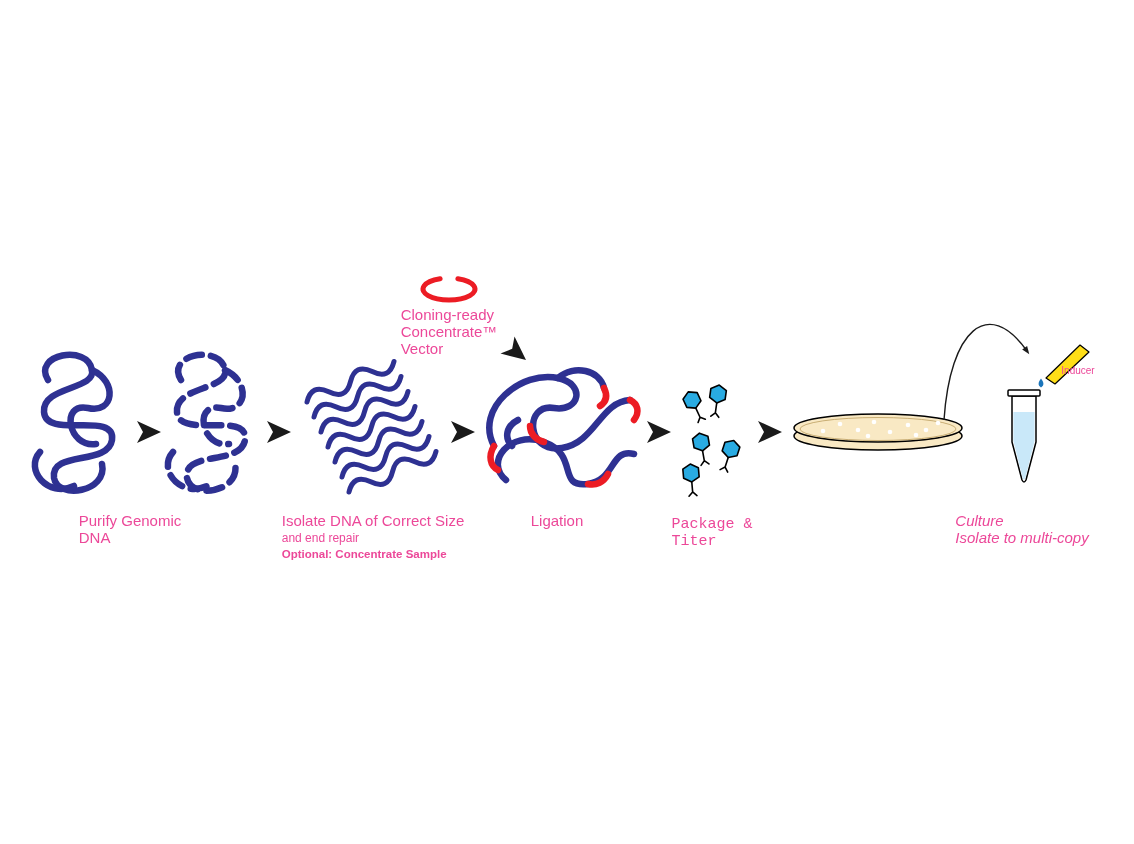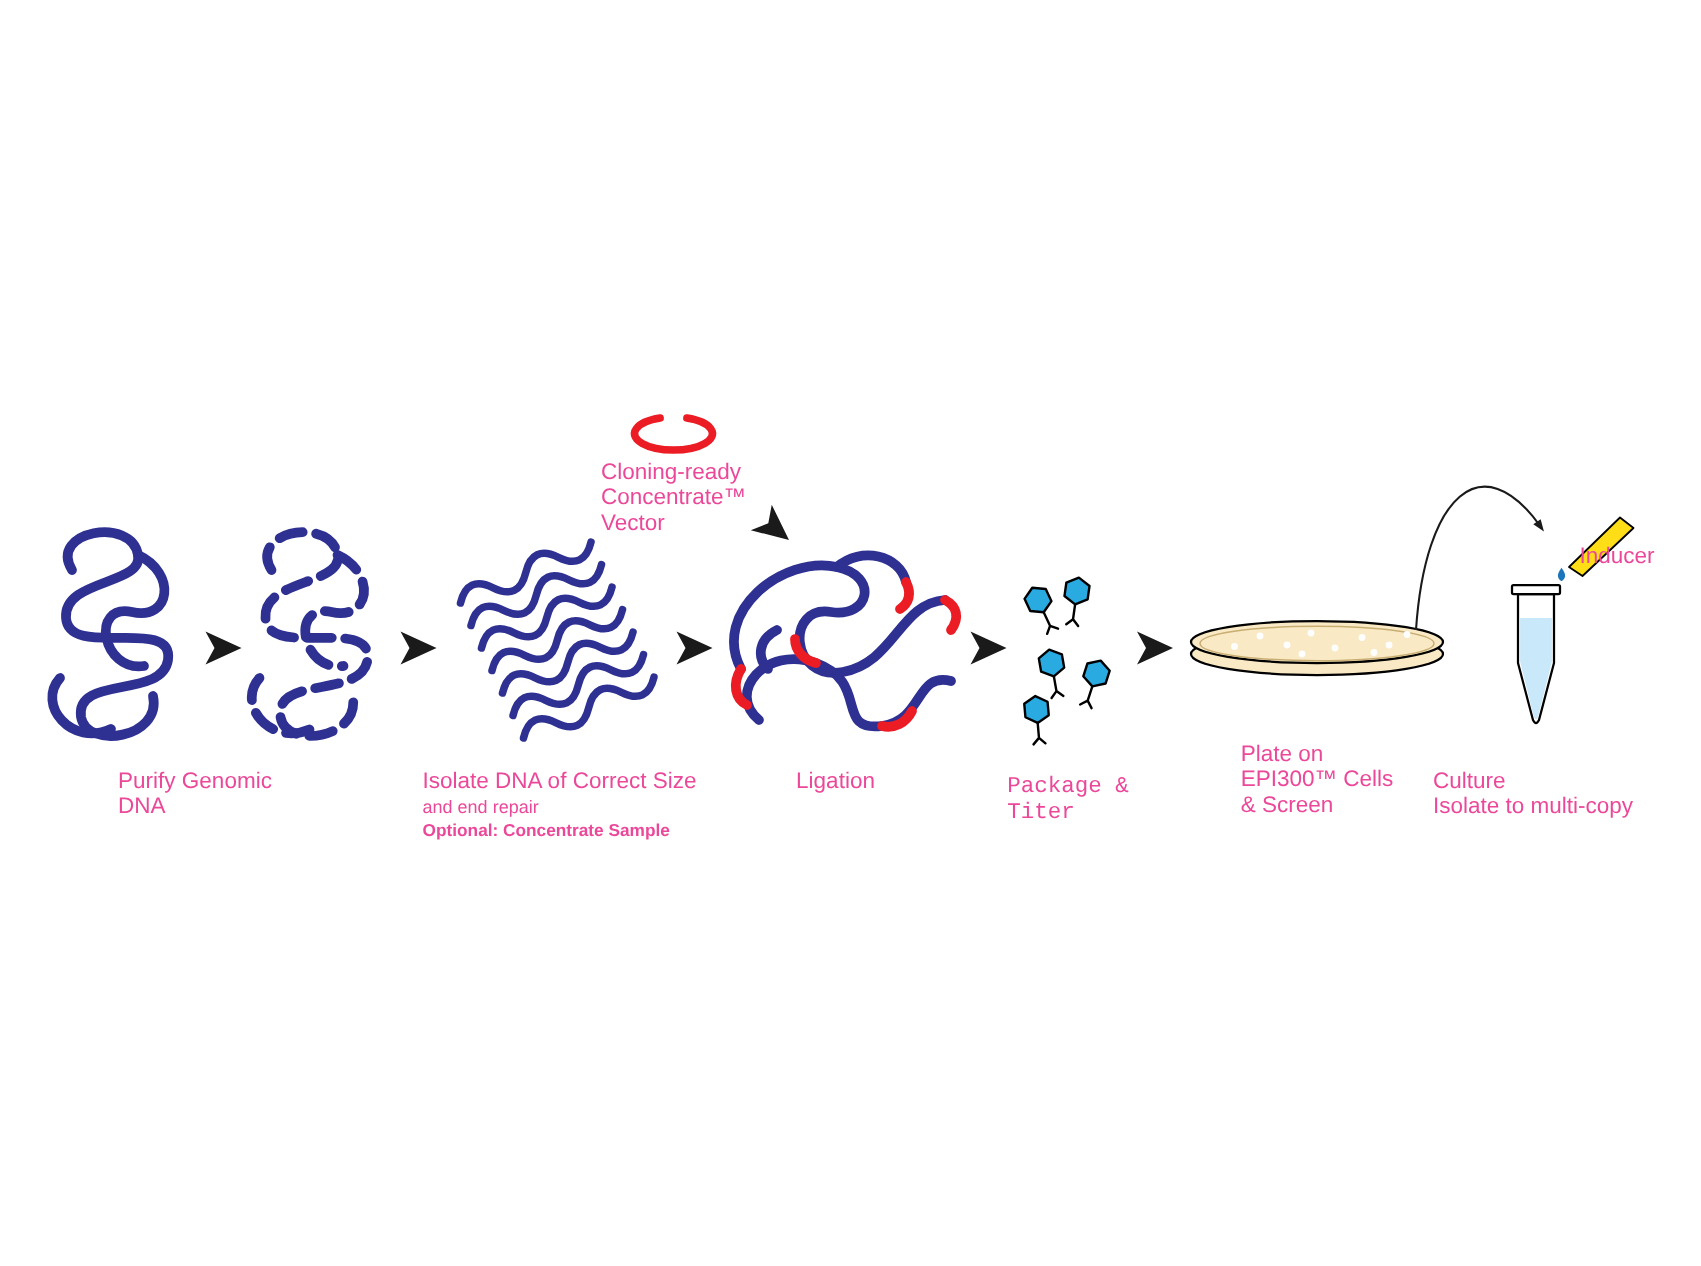--- a/index.html
+++ b/index.html
@@ -10,21 +10,21 @@
   .stage svg { position:absolute; left:0; top:0; }
 
   
   .lbl {
     position:absolute; transform:translateX(-50%);
     text-align:left; white-space:nowrap;
     font-size:15px; line-height:17px; color:#ec4899;
   }
   .lbl .em   { font-size:12px; line-height:18px; }
   .lbl .note { font-size:11.5px; line-height:14px;font-weight:bold; }
-  .lbl.tiny  { font-size:15px; line-height:12px; }
+  .lbl.tiny  { font-size:10px; line-height:12px; }
 
   
   .dna        { stroke:var(--dna-blue,#2E3192); stroke-width:6.5; fill:none; stroke-linecap:round; stroke-linejoin:round; }
   .dna-dashed { stroke-dasharray:16 9; }
   .strand     { stroke-width:5; }
   .red-seg    { stroke:var(--vector-red,#EC1C24); stroke-width:6.5; fill:none; stroke-linecap:round; }
   .red-ring   { stroke:var(--vector-red,#EC1C24); stroke-width:5; fill:none; stroke-linecap:round; }
   .arrow      { fill:var(--arrow-black,#1a1a1a); }
   .thin       { stroke:#1a1a1a; stroke-width:1.4; fill:none; }
   .phage-head { fill:var(--phage-blue,#29ABE2); stroke:#000; stroke-width:1.6; stroke-linejoin:round; }
@@ -160,27 +160,22 @@
 
   <div class="lbl" style="left:557px; top:512px;">
     <div>Ligation</div>
   </div>
 
   <div class="lbl" style="left:712px; top:516px;font-family:Liberation Mono, monospace;">
     <div>Package &amp;</div>
     <div>Titer</div>
   </div>
 
-  <div class="lbl" style="left:878px; top:494px;">
-    <div>Plate on</div>
-    <div>EPI300™ Cells</div>
-    <div>&amp; Screen</div>
-  </div>
 
-  <div class="lbl" style="left:1022px; top:512px;">
+  <div class="lbl" style="left:1022px; top:512px;font-style:italic;">
     <div>Culture</div>
     <div>Isolate to multi-copy</div>
   </div>
 
   <div class="lbl" style="left:449px; top:306px;">
     <div>Cloning-ready</div>
     <div>Concentrate™</div>
     <div>Vector</div>
   </div>
 

